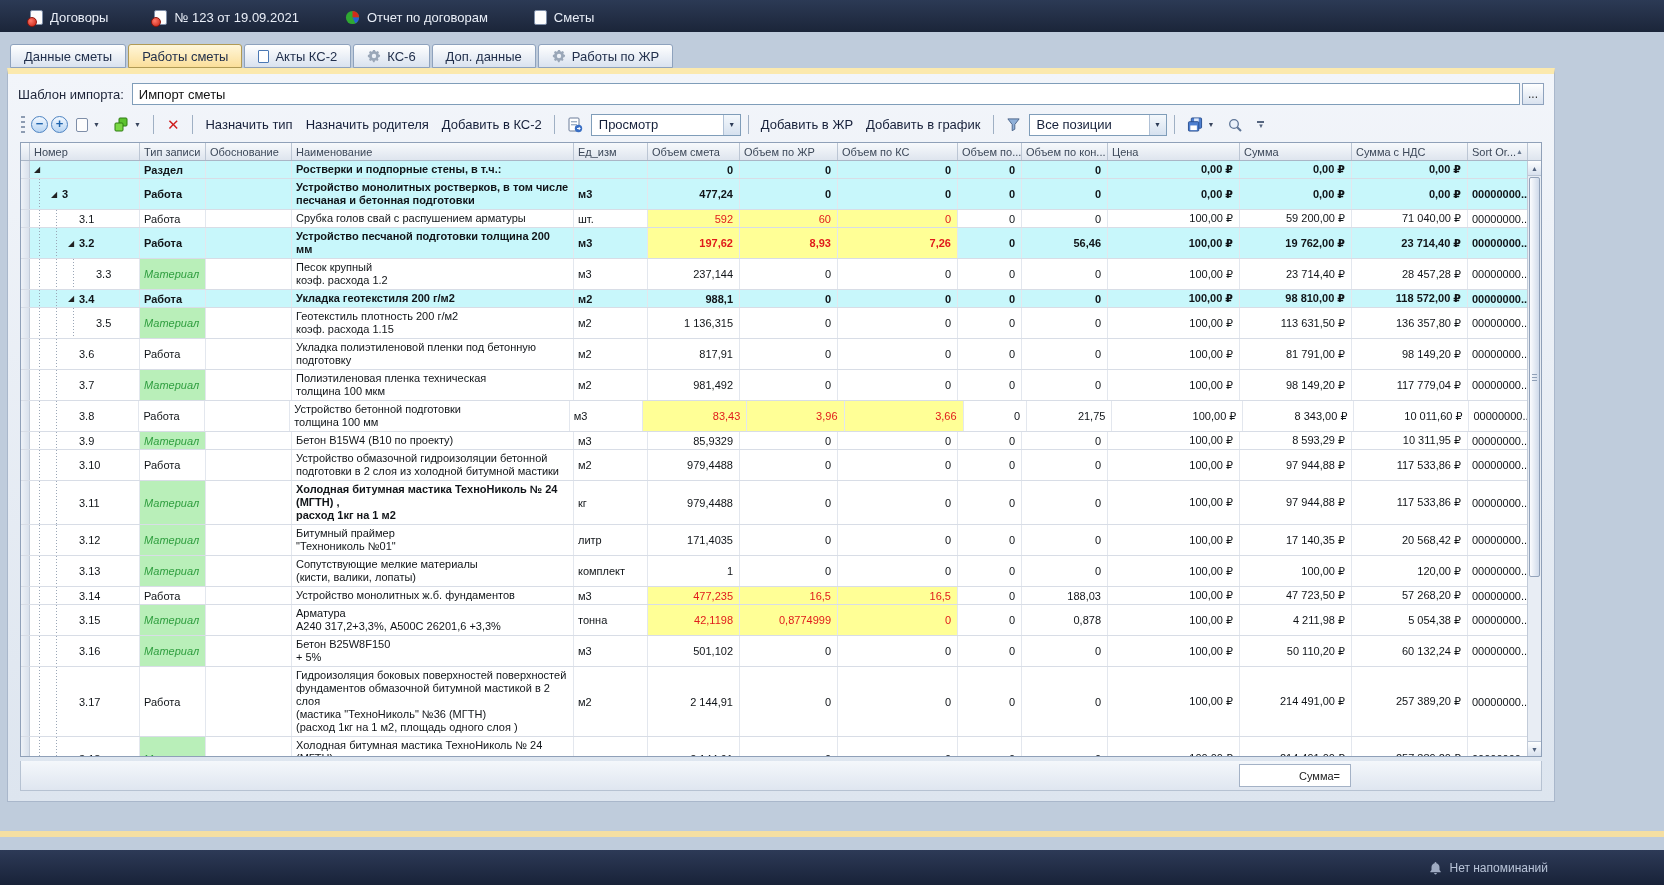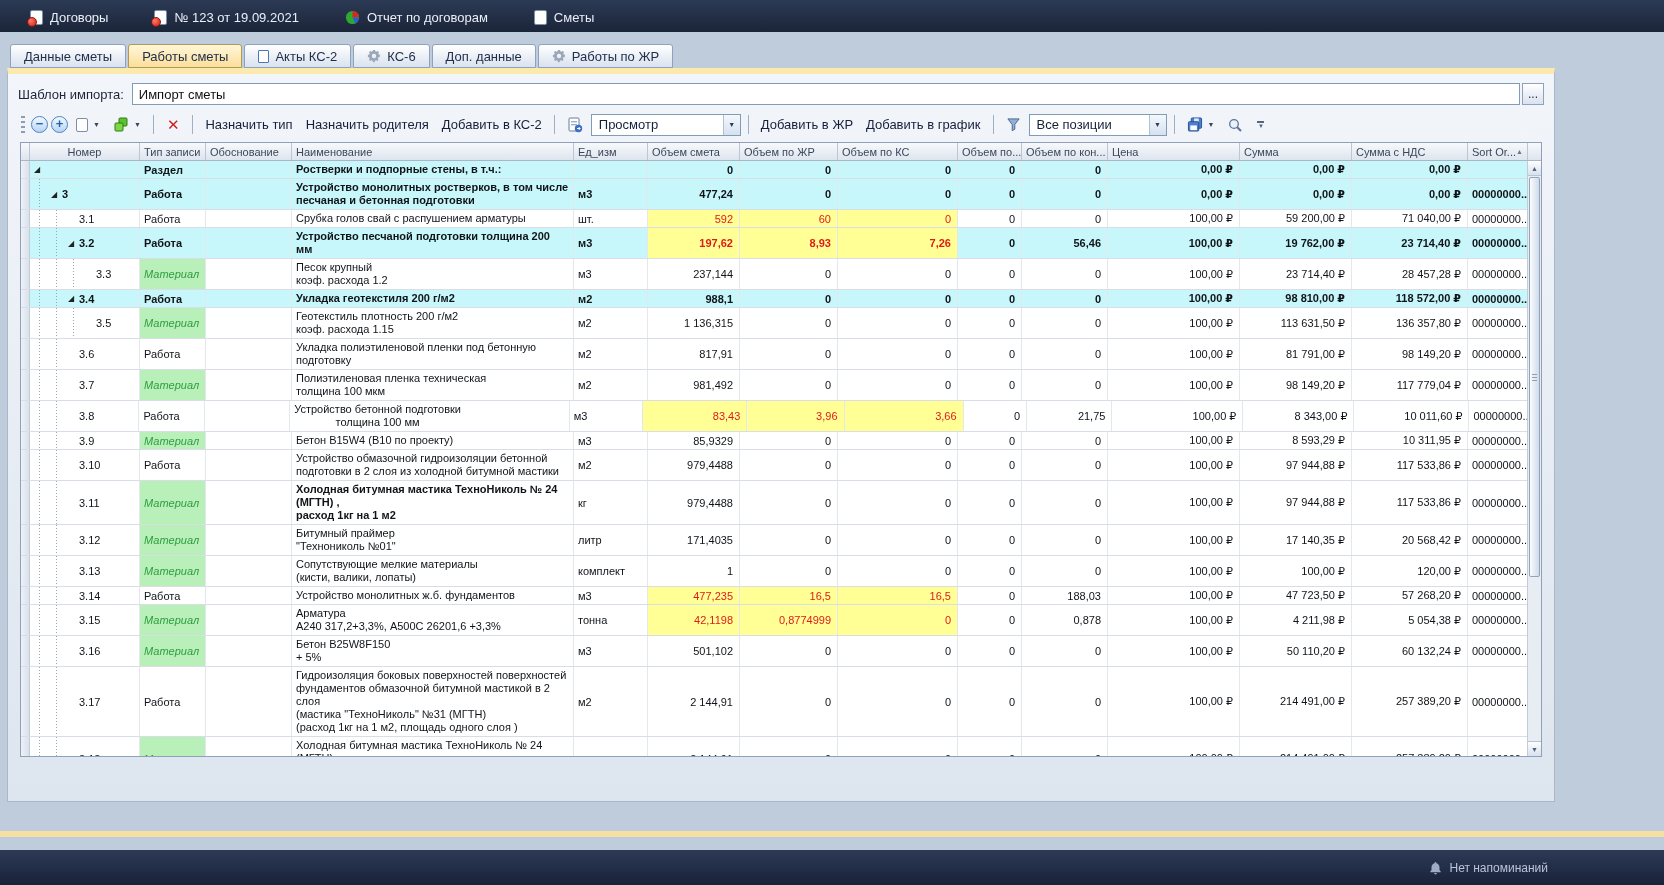--- a/index.html
+++ b/index.html
@@ -251,21 +251,21 @@
     </span>
     <span class="overflow-chevron">
       <span class="bar"></span>
       <span class="ar">▼</span>
     </span>
   </div>
 
   <div class="grid">
     <div class="g-header" id="g-header">
         <div class="g-h" style="width: 8px;"></div>
-        <div class="g-h" style="width: 110px; justify-content: center;">
+        <div class="g-h" style="width: 110px;">
           <span>Номер</span>
         </div>
         <div class="g-h" style="width: 66px;">
           <span>Тип записи</span>
         </div>
         <div class="g-h" style="width: 86px;">
           <span>Обоснование</span>
         </div>
         <div class="g-h" style="width: 282px;">
           <span>Наименование</span>
@@ -515,21 +515,21 @@
         <div class="g-row">
           <div class="c c-ind" style="width: 8px;"></div>
           <div class="c c-num lv2" style="width: 110px; padding-left: 38px;">
             <span class="tri-sp"></span>
             <span class="num-txt">3.8</span>
           </div>
           <div class="c c-type" style="width: 66px;">
             <span>Работа</span>
           </div>
           <div class="c" style="width: 86px;"></div>
-          <div class="c c-name" style="width: 282px; text-align: center;">Устройство бетонной подготовки
+          <div class="c c-name" style="width: 282px;">Устройство бетонной подготовки
 толщина 100 мм</div>
           <div class="c" style="width: 74px;">м3</div>
           <div class="c r hl" style="width: 105px;">83,43</div>
           <div class="c r hl" style="width: 98px;">3,96</div>
           <div class="c r hl" style="width: 120px;">3,66</div>
           <div class="c r" style="width: 64px;">0</div>
           <div class="c r" style="width: 86px;">21,75</div>
           <div class="c r" style="width: 132px;">100,00 ₽</div>
           <div class="c r" style="width: 112px;">8 343,00 ₽</div>
           <div class="c r" style="width: 116px;">10 011,60 ₽</div>
@@ -734,21 +734,21 @@
           <div class="c c-num lv2" style="width: 110px; padding-left: 38px;">
             <span class="tri-sp"></span>
             <span class="num-txt">3.17</span>
           </div>
           <div class="c c-type" style="width: 66px;">
             <span>Работа</span>
           </div>
           <div class="c" style="width: 86px;"></div>
           <div class="c c-name" style="width: 282px;">Гидроизоляция боковых поверхностей поверхностей
 фундаментов обмазочной битумной мастикой  в 2 слоя
-(мастика "ТехноНиколь" №31 (МГТН)
+(мастика "ТехноНиколь" №36 (МГТН)
 (расход 1кг на 1 м2, площадь одного слоя )</div>
           <div class="c" style="width: 74px;">м2</div>
           <div class="c r" style="width: 92px;">2 144,91</div>
           <div class="c r" style="width: 98px;">0</div>
           <div class="c r" style="width: 120px;">0</div>
           <div class="c r" style="width: 64px;">0</div>
           <div class="c r" style="width: 86px;">0</div>
           <div class="c r" style="width: 132px;">100,00 ₽</div>
           <div class="c r" style="width: 112px;">214 491,00 ₽</div>
           <div class="c r" style="width: 116px;">257 389,20 ₽</div>
@@ -782,20 +782,23 @@
       </div>
     <div class="vscroll">
       <div class="vs-btn">▲</div>
       <div class="vs-thumb">
         <div class="vs-grip"></div>
       </div>
       <div class="vs-btn bottom">▼</div>
     </div>
   </div>
 
+  <div class="g-footer">
+    <div class="sum-box">Сумма=</div>
+  </div>
 </div>
 
 <div class="strip-yellow"></div>
 
 <div class="statusbar">
   <span>
     <svg width="13" height="14" viewBox="0 0 14 15">
         <path fill="#9fabc2" d="M7 1c-.6 0-1 .4-1 1v.4C4 2.9 2.7 4.6 2.7 6.7v3L1.4 11.4v.8h11.2v-.8L11.3 9.7v-3c0-2.1-1.3-3.8-3.3-4.3V2c0-.6-.4-1-1-1zM5.5 13a1.5 1.5 0 0 0 3 0z"></path>
       </svg>
   </span>

